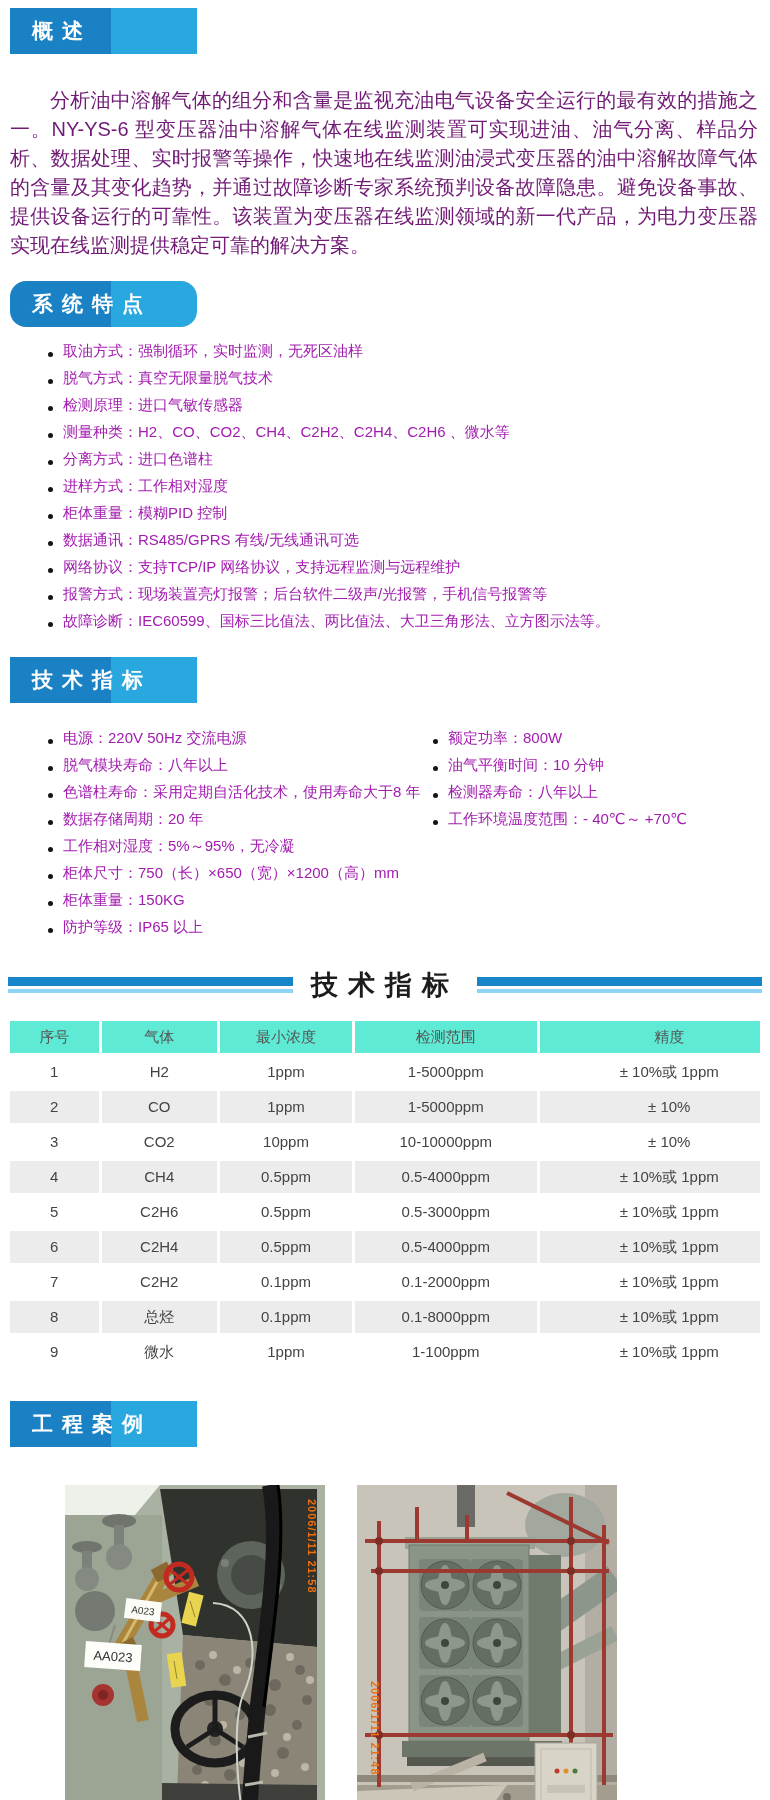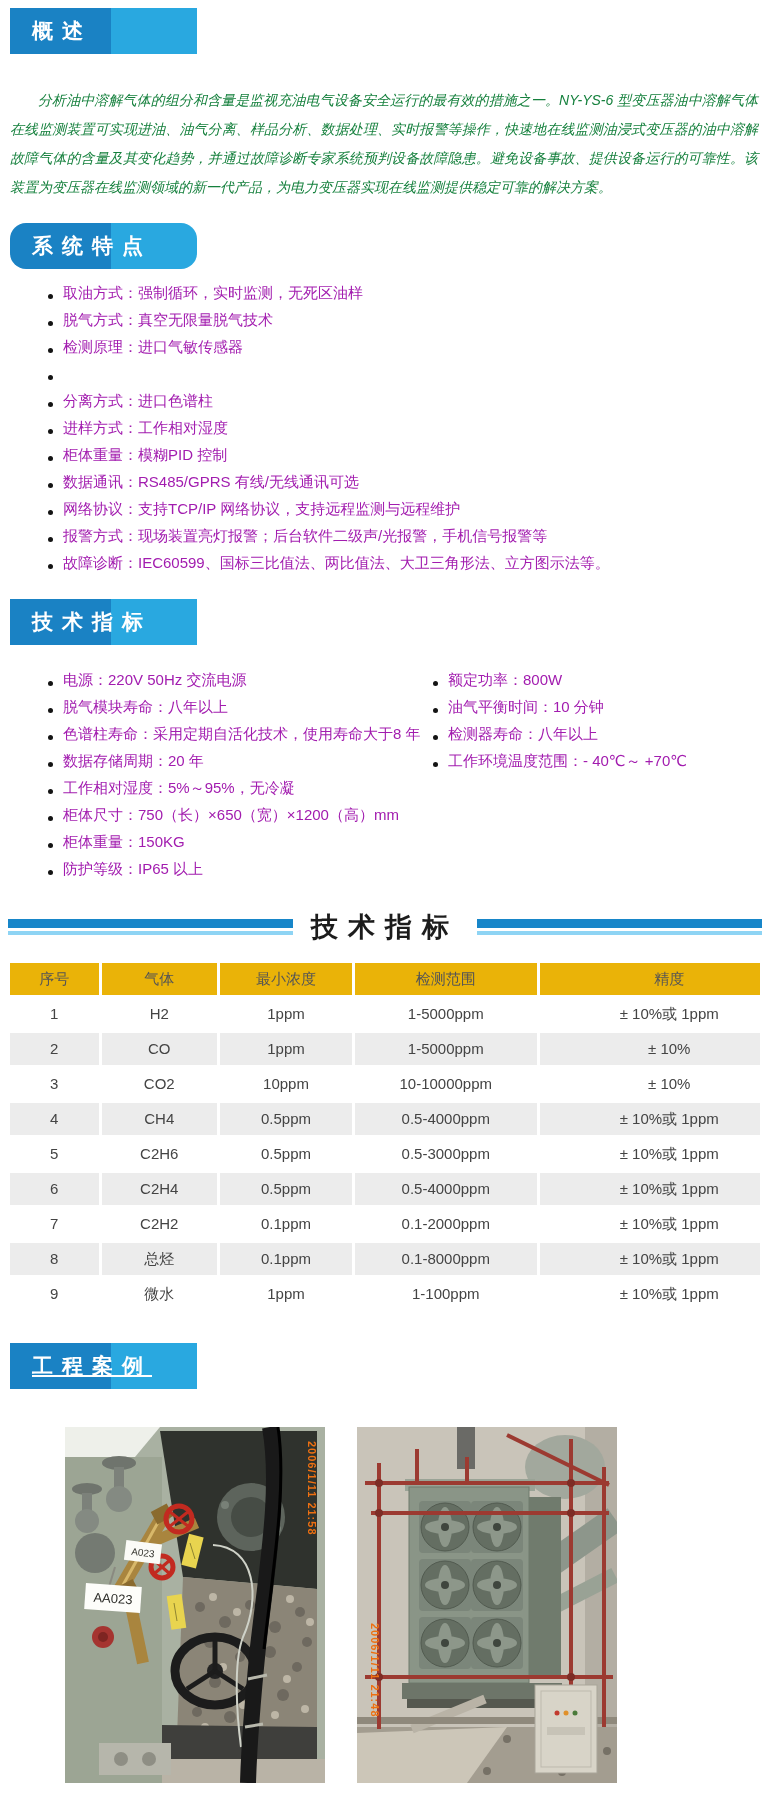--- a/index.html
+++ b/index.html
@@ -12,46 +12,46 @@
   
   .badge{
     width:187px;height:46px;margin-left:10px;box-sizing:border-box;
     background:linear-gradient(90deg,#1a82c4 54%,#29a8e0 54%);
     color:#ffffff;font-size:21px;font-weight:bold;letter-spacing:9px;
     line-height:46px;padding-left:22px;white-space:nowrap;
   }
   #badge-overview{margin-top:8px;}
   #badge-features{margin-top:21px;border-radius:16px;}
   #badge-specs{margin-top:18px;}
-  #badge-cases{margin-top:30px;text-decoration:underline;}
+  #badge-cases{margin-top:30px;}
 
   .overview-para{
-    margin:32px 12px 0 10px;font-size:14px;line-height:29px;color:#15803d;
-    text-align:justify;text-indent:2em;font-style:italic;
+    margin:32px 12px 0 10px;font-size:20px;line-height:29px;color:#701a75;
+    text-align:justify;text-indent:2em;
   }
 
   .bullets{margin:15px 0 0 48px;}
   .bullet-item{display:flex;align-items:flex-start;height:27px;font-size:15px;color:#a21caf;white-space:nowrap;}
   .dot{width:5px;height:5px;border-radius:50%;background:#141414;margin:10px 10px 0 0;flex:none;}
 
   .specs-cols{display:flex;margin:26px 0 0 48px;}
   .specs-left{width:385px;}
   .specs-right{flex:1;}
 
   .big-header{display:flex;align-items:center;height:40px;margin:20px 8px 0 8px;}
   .hbar{flex:1;}
   .hbar .thick{height:9px;background:#1786c9;}
   .hbar .thin{height:4px;background:#8ed4f4;margin-top:3px;}
   .hbar.left{margin-right:18px;}
   .hbar.right{margin-left:18px;}
   .big-title{font-size:27px;font-weight:bold;letter-spacing:10px;color:#1c1c1c;white-space:nowrap;}
 
   .gas-table{margin:16px 10px 0 10px;}
   .thead,.trow{display:flex;height:32px;line-height:32px;border-bottom:3px solid #fff;font-size:15px;text-align:center;}
-  .thead{background:#eab308;color:#555;}
+  .thead{background:#5eead4;color:#555;}
   .trow{color:#444;}
   .gas-rows .trow:nth-of-type(odd){background:#ffffff;}
   .gas-rows .trow:nth-of-type(even){background:#ececec;}
   .tcell{box-sizing:border-box;border-right:3px solid #fff;}
   .tcell:last-child{border-right:none;padding-left:39px;}
   .c0{width:12.2%}.c1{width:15.8%}.c2{width:18%}.c3{width:24.6%}.c4{width:29.4%}
 
   .photos{display:flex;margin:38px 0 0 65px;gap:32px;}
   .photo{width:260px;height:356px;}
   .photo svg{display:block;}
@@ -83,20 +83,21 @@
         <span>脱气方式：真空无限量脱气技术</span>
       </div>
 
       <div class="bullet-item">
         <span class="dot"></span>
         <span>检测原理：进口气敏传感器</span>
       </div>
 
       <div class="bullet-item">
         <span class="dot"></span>
+        <span>测量种类：H2、CO、CO2、CH4、C2H2、C2H4、C2H6 、微水等</span>
       </div>
 
       <div class="bullet-item">
         <span class="dot"></span>
         <span>分离方式：进口色谱柱</span>
       </div>
 
       <div class="bullet-item">
         <span class="dot"></span>
         <span>进样方式：工作相对湿度</span>

